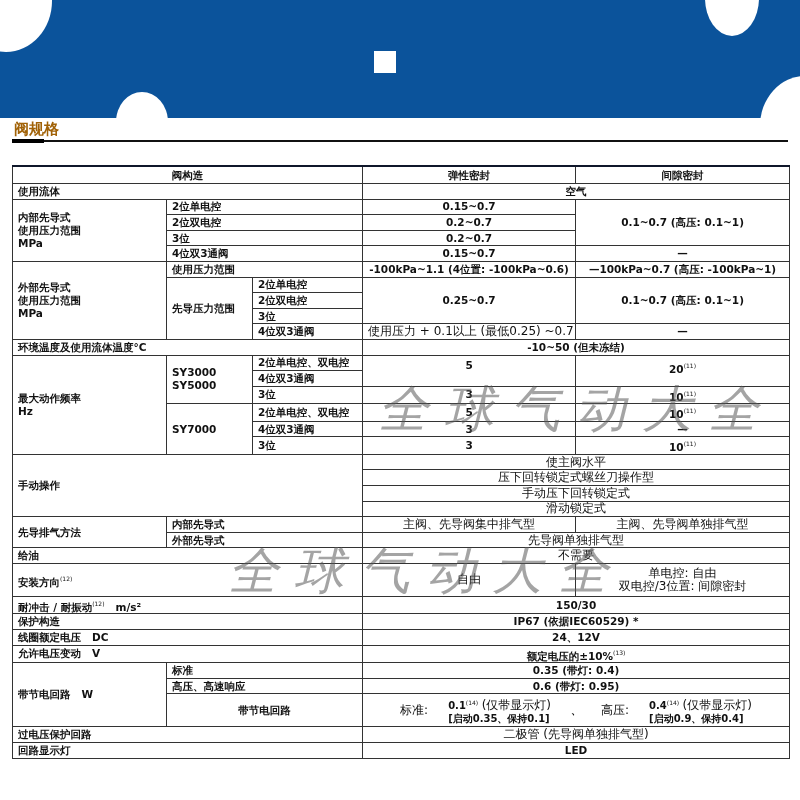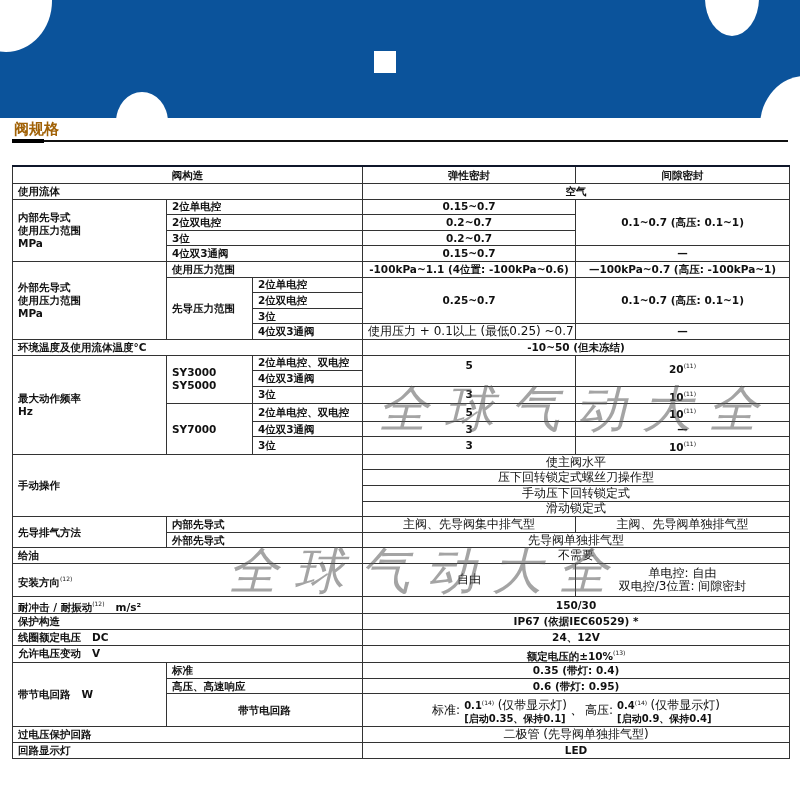--- a/index.html
+++ b/index.html
@@ -20,21 +20,21 @@
   table.spec td { border:1px solid #333; padding:0 5px; height:14.6px; line-height:13px; white-space:nowrap; overflow:hidden; }
   table.spec tr.hdr td { border-top:2px solid #0f172a; height:16px;margin-left:24px; }
   td.c { text-align:center; }
   td.l { text-align:left; }
   td.label { vertical-align:middle; }
   .sup { font-size:6px; vertical-align:super; font-weight:normal; }
   .ml { line-height:14px; }
   .small { font-weight:normal; font-size:12px; }
   .watermark { position:absolute; font-family:Liberation Sans, sans-serif; font-style:italic; color:rgba(90,90,90,0.55);
                font-size:50px; letter-spacing:16px; pointer-events:none; white-space:nowrap; }
-  .pw { display:inline-flex; align-items:center; gap:4px; font-size:10px; }
+  .pw { display:inline-flex; align-items:center; gap:20px; font-size:10px; }
   .pw .stack { display:inline-block; text-align:left; line-height:13px; }
 </style>
 </head>
 <body>
 
 <div class="banner">
   <div class="dot" style="left:-40px;top:-50px;width:92px;height:102px;"></div>
   <div class="dot" style="left:116px;top:92px;width:52px;height:60px;"></div>
   <div class="dot" style="left:705px;top:-40px;width:54px;height:76px;"></div>
   <div class="dot" style="left:760px;top:76px;width:90px;height:100px;"></div>

